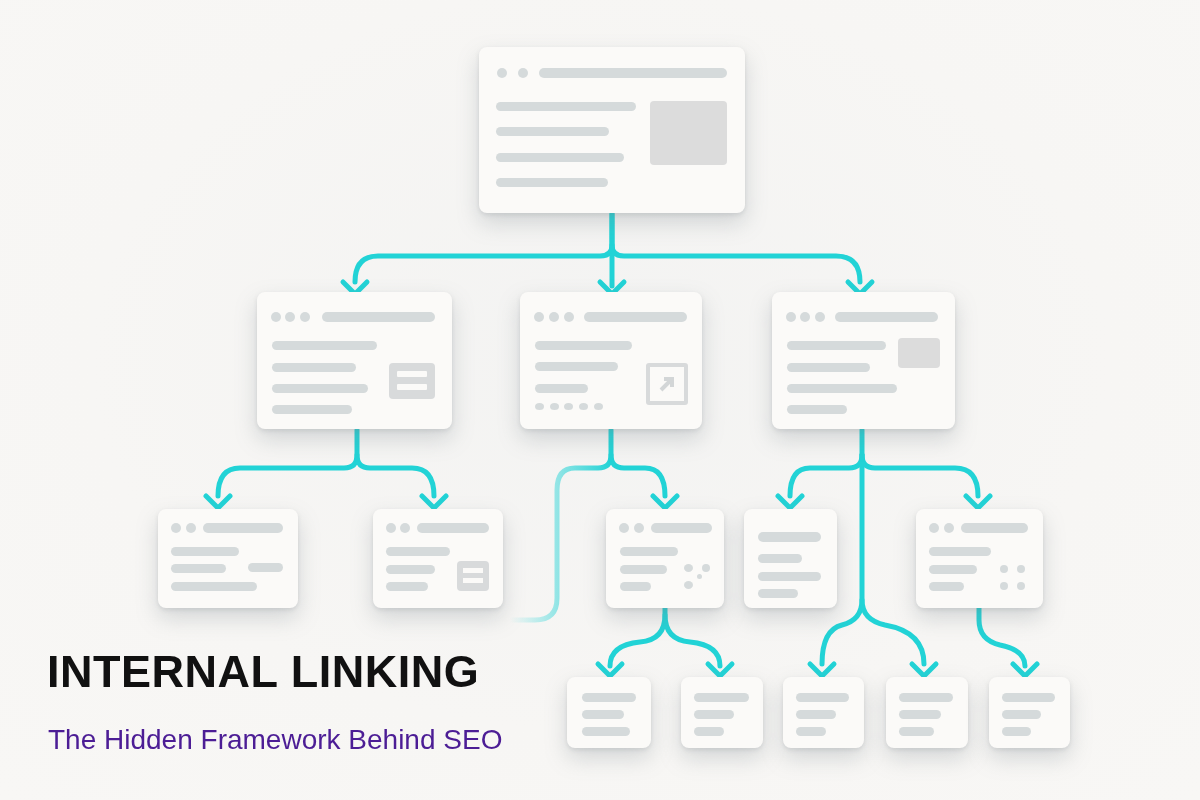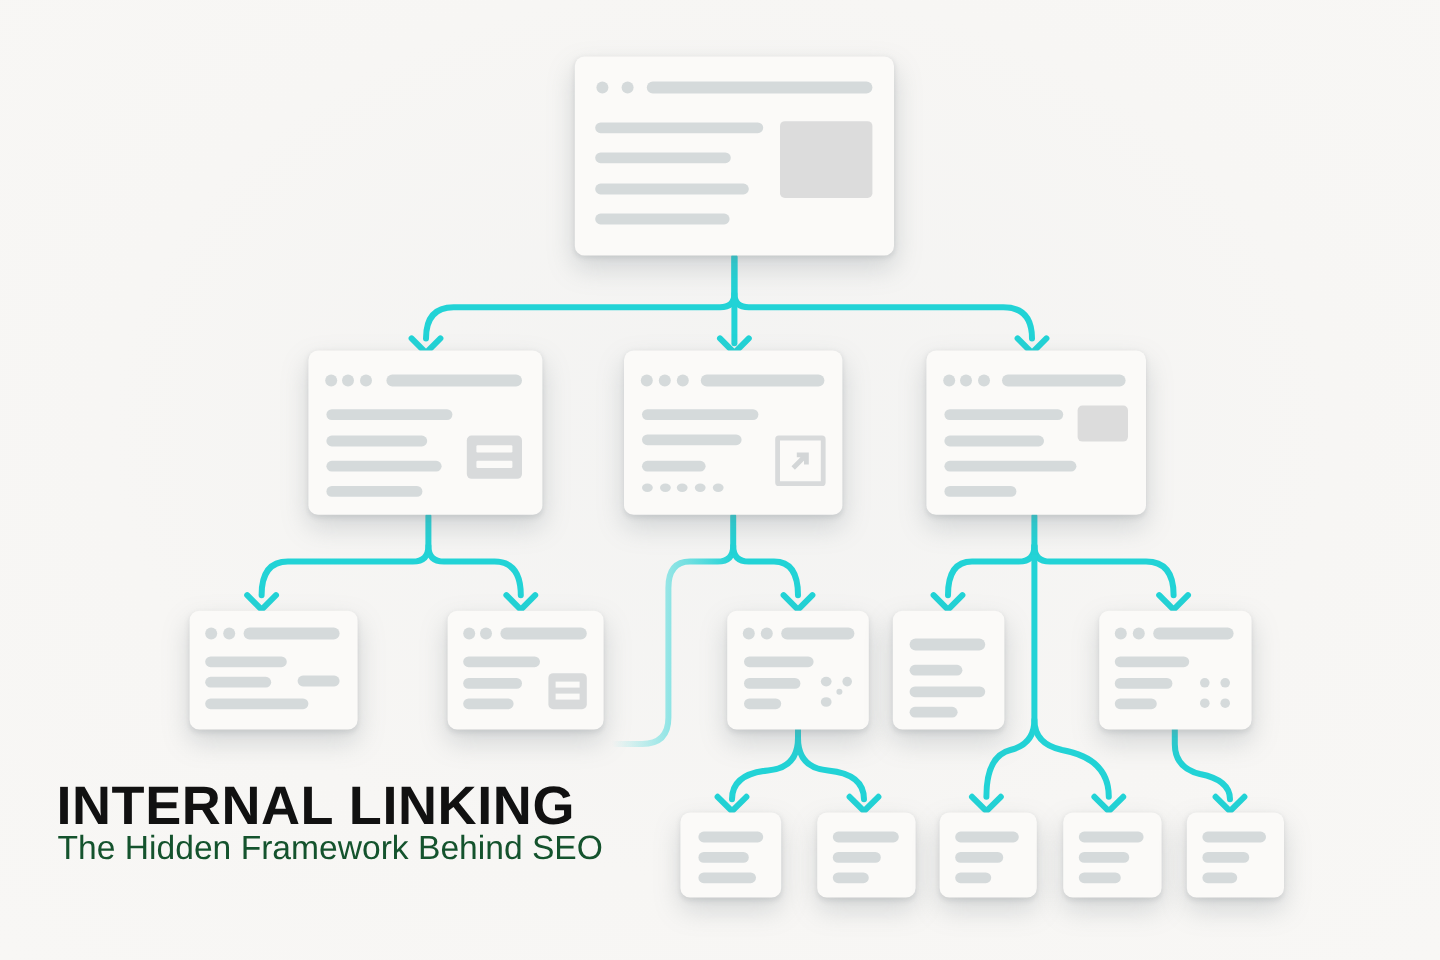--- a/index.html
+++ b/index.html
@@ -5,21 +5,21 @@
   html,body{margin:0;padding:0;}
   body{width:1200px;height:800px;background:#f6f5f3;position:relative;overflow:hidden;font-family:"Liberation Sans",sans-serif;}
   .bg{position:absolute;inset:0;background:radial-gradient(ellipse at 50% 45%, #f3f3f2 0%, #f7f6f4 60%, #f8f7f5 100%);}
   svg.links{position:absolute;left:0;top:0;width:1200px;height:800px;}
   .card{position:absolute;background:#fbfaf8;border-radius:8px;box-shadow:0 10px 22px rgba(120,130,135,0.28),0 2px 4px rgba(120,130,135,0.18);}
   .bar{position:absolute;height:9px;border-radius:5px;background:#d5dadb;}
   .dot{position:absolute;width:10px;height:10px;border-radius:50%;background:#d5dadb;}
   .img{position:absolute;background:#dcdcdc;border-radius:4px;}
   .frame{position:absolute;border:4px solid #d8dadb;border-radius:3px;box-sizing:border-box;}
   .title{position:absolute;left:47px;top:646px;font-size:45px;font-weight:bold;color:#111;letter-spacing:0.5px;}
-  .subtitle{position:absolute;left:48px;top:691px;font-size:28px;color:#14532d;}
+  .subtitle{position:absolute;left:48px;top:724px;font-size:28px;color:#4c1d95;}
 </style>
 </head>
 <body>
 
 <div class="bg"></div>
 
 <svg class="links" viewBox="0 0 1200 800">
   <defs>
     <linearGradient id="fade" x1="1" y1="0" x2="0" y2="0">
       <stop offset="0" stop-color="#22d3d6"></stop>

